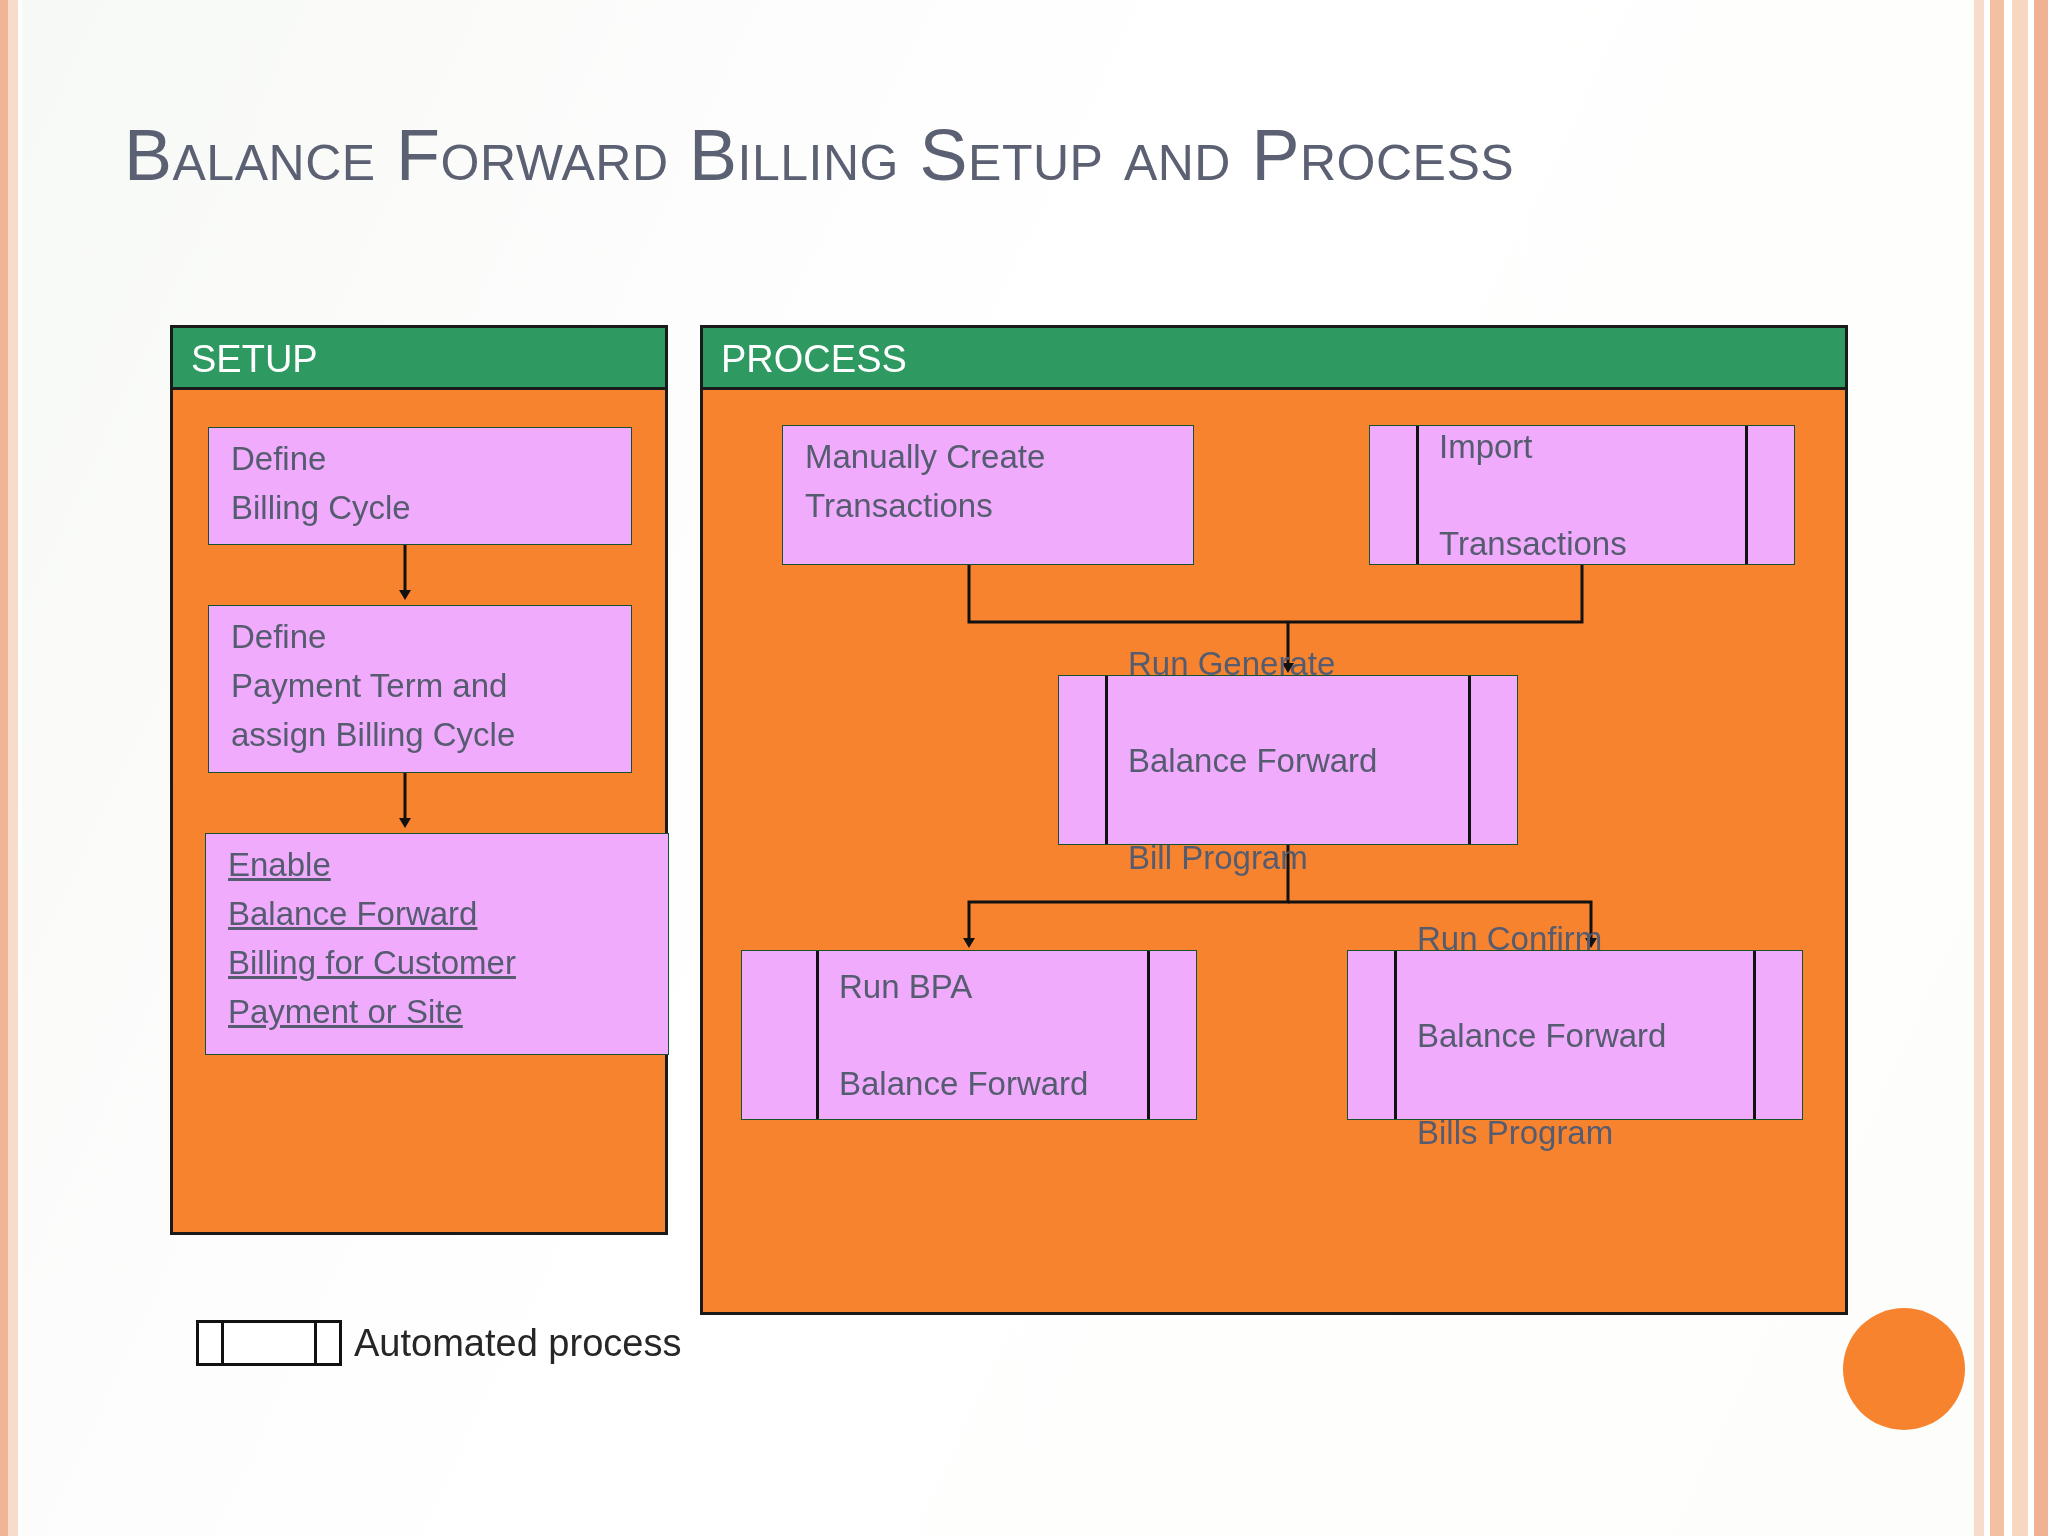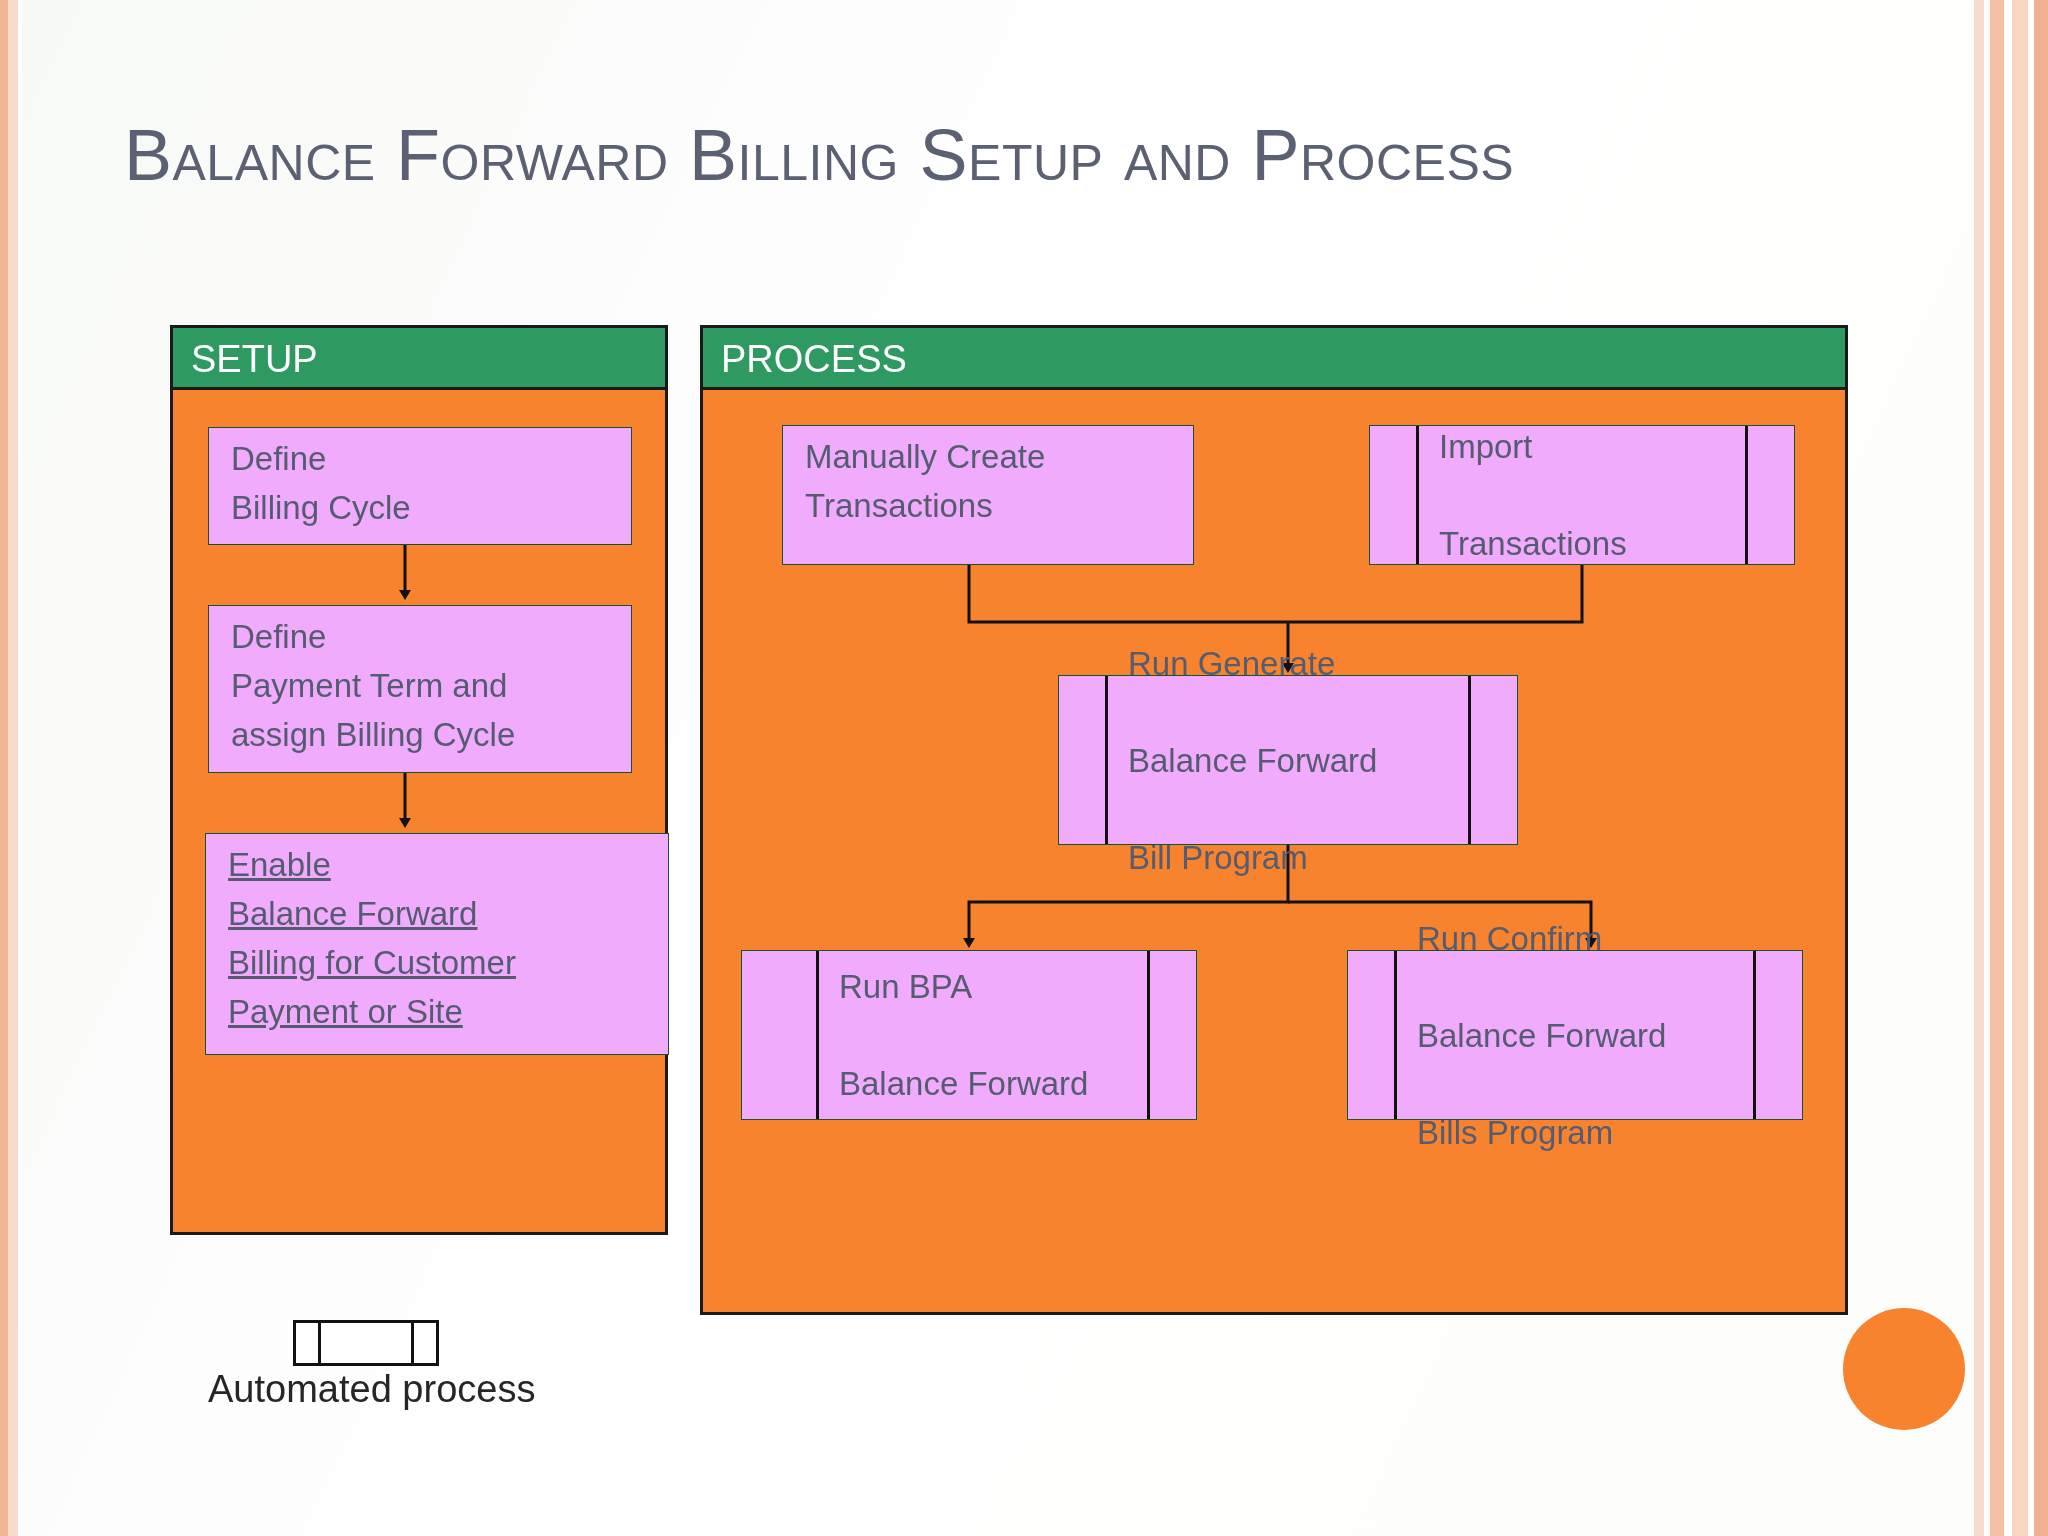--- a/index.html
+++ b/index.html
@@ -81,21 +81,21 @@
   #box-enable-bfb{left:32px;top:443px;width:464px;height:222px;text-decoration:underline;}
 
   
   #box-manual{left:60px;top:35px;width:412px;height:140px;margin-left:19px;}
   #box-import{left:666px;top:35px;width:426px;height:140px;}
   #box-run-generate{left:355px;top:285px;width:460px;height:170px;}
   #box-run-bpa{left:38px;top:560px;width:456px;height:170px;padding-left:28px;}
   #box-run-confirm{left:644px;top:560px;width:456px;height:170px;}
 
   
-  #legend{position:absolute;left:196px;top:1320px;display:flex;align-items:center;flex-direction:column;}
+  #legend{position:absolute;left:196px;top:1320px;display:flex;align-items:center;}
   #legend-icon{
     width:146px;height:46px;border:3px solid #111111;background:#ffffff;
     box-sizing:border-box;display:flex;align-items:stretch;
   }
   #legend-icon .lbar{width:3px;background:#111111;flex:0 0 3px;}
   #legend-icon .lpad{flex:0 0 22px;}
   #legend-icon .lmid{flex:1 1 auto;}
   #legend-label{
     margin-left:12px;color:#262626;font-size:38px;line-height:46px;white-space:nowrap;
   }

